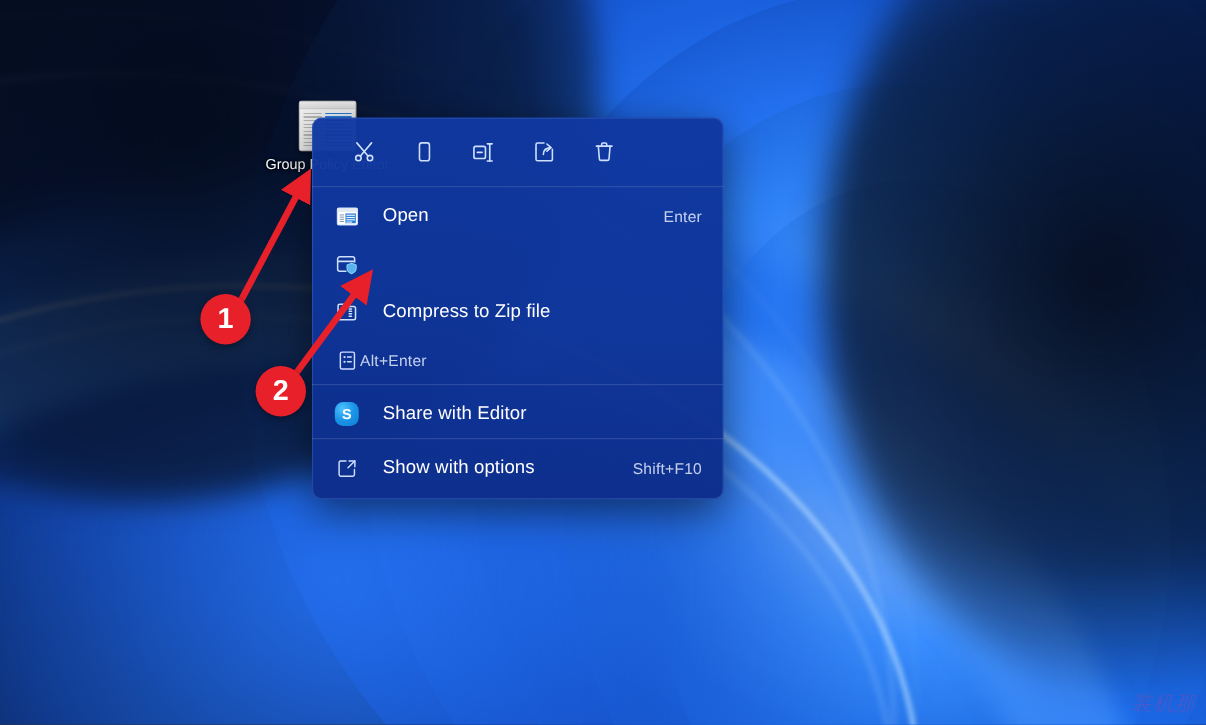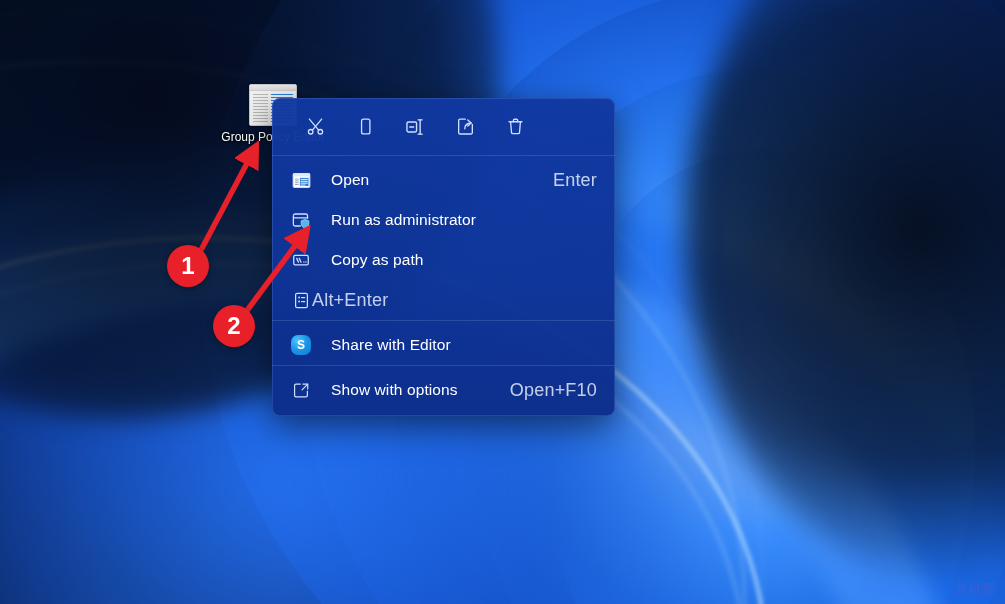--- a/index.html
+++ b/index.html
@@ -186,21 +186,21 @@
     color: #ffffff;
     font-size: 12px;
     line-height: 15px;
     text-shadow: 0 1px 3px rgba(0,0,0,0.85), 0 0 2px rgba(0,0,0,0.8);
     word-wrap: break-word;
   }
 
   
   #context-menu {
     position: absolute;
-    left: 272px;
+    left: 260px;
     top: 98px;
     width: 343px;
     border-radius: 8px;
     background: linear-gradient(180deg, rgba(16,56,160,0.97) 0%, rgba(14,52,152,0.97) 55%, rgba(13,45,138,0.97) 100%);
     box-shadow: 0 10px 34px rgba(0,0,0,0.52), 0 0 0 1px rgba(120,160,230,0.22) inset;
     z-index: 20;
     overflow: hidden;
     color: #ffffff;
   }
 
@@ -249,21 +249,21 @@
   .mi-label {
     flex: 1 1 auto;
     margin-left: 19px;
     font-size: 15.5px;
     color: #ffffff;
     letter-spacing: 0.1px;
     white-space: nowrap;
   }
   .mi-accel {
     flex: 0 0 auto;
-    font-size: 18px;
+    font-size: 13px;
     color: rgba(235,242,255,0.82);
     letter-spacing: 0.2px;
     padding-right: 2px;
   }
 
   
   .skype-badge {
     width: 20px; height: 20px;
     border-radius: 7px;
     background: radial-gradient(circle at 32% 28%, #4fc3ff 0%, #1a95e8 48%, #0f7fd4 100%);
@@ -299,26 +299,27 @@
     inset: 0;
     z-index: 35;
     pointer-events: none;
   }
 
   
   #watermark {
     position: absolute;
     right: 8px;
     bottom: 6px;
-    font-size: 13px;
+    font-size: 17px;
     color: rgba(170,70,160,0.30);
     letter-spacing: 1px;
     z-index: 50;
     font-family: "DejaVu Sans", sans-serif;
     user-select: none;
+    font-style: italic;
   }
 </style>
 </head>
 <body>
 
 <div id="desktop">
 
   <div class="wall-base">
     <div class="petal p-outer"></div>
     <div class="petal p1"></div>
@@ -434,37 +435,34 @@
 
       <div class="menu-item">
         <span class="mi-icon">
           <svg width="20" height="20" viewBox="0 0 22 22" fill="none" stroke="#cfe0ff" stroke-width="1.4" stroke-linejoin="round">
             <path d="M2.6 6.4a2 2 0 0 1 2-2h11.6a2 2 0 0 1 2 2v3.2"></path>
             <path d="M2.6 6.4v9.2a2 2 0 0 0 2 2h6.1"></path>
             <path d="M2.6 8.6h15.6"></path>
             <path d="M15.4 10.4l4.2 1.5v3.1c0 2.2-1.7 3.9-4.2 5-2.5-1.1-4.2-2.8-4.2-5v-3.1z" fill="#5bb3ee" stroke="#7fd0ff" stroke-width="1"></path>
           </svg>
         </span>
-        <span class="mi-label">Run as administrator</span>
         <span class="mi-accel"></span>
       </div>
-
 
       <div class="menu-item">
         <span class="mi-icon">
           <svg width="20" height="20" viewBox="0 0 22 22" fill="none" stroke="#cfe0ff" stroke-width="1.4" stroke-linejoin="round">
-            <rect x="3" y="6" width="16" height="10.4" rx="1.6"></rect>
-            <path d="M6.3 9.2l1.9 4.2M9.1 9.2l1.9 4.2" stroke-linecap="round"></path>
-            <circle cx="14.2" cy="13.2" r="0.8" fill="#cfe0ff" stroke="none"></circle>
-            <circle cx="16.4" cy="13.2" r="0.8" fill="#cfe0ff" stroke="none"></circle>
-          </svg>
-        </span>
-        <span class="mi-label">Copy as path</span>
+            <path d="M3 5.4a1.6 1.6 0 0 1 1.6-1.6h3.7l1.7 2.1h7.4A1.6 1.6 0 0 1 19 7.5v9.1a1.6 1.6 0 0 1-1.6 1.6H4.6A1.6 1.6 0 0 1 3 16.6z"></path>
+            <path d="M13.2 8.2h2.1M13.2 10.4h2.1M13.2 12.6h2.1M13.2 14.8h2.1" stroke-linecap="round"></path>
+          </svg>
+        </span>
+        <span class="mi-label">Compress to Zip file</span>
         <span class="mi-accel"></span>
       </div>
+
 
       <div class="menu-item">
         <span class="mi-icon">
           <svg width="19" height="19" viewBox="0 0 22 22" fill="none" stroke="#cfe0ff" stroke-width="1.4" stroke-linejoin="round">
             <rect x="4.2" y="2.8" width="13.6" height="16.4" rx="1.6"></rect>
             <circle cx="8.2" cy="7.6" r="1.1" fill="#cfe0ff" stroke="none"></circle>
             <circle cx="8.2" cy="12.2" r="1.1" fill="#cfe0ff" stroke="none"></circle>
             <path d="M11.1 7.6h3.6M11.1 12.2h3.6" stroke-linecap="round"></path>
           </svg>
         </span>
@@ -490,21 +488,21 @@
     <div class="menu-list last">
       <div class="menu-item">
         <span class="mi-icon">
           <svg width="19" height="19" viewBox="0 0 22 22" fill="none" stroke="#cfe0ff" stroke-width="1.4" stroke-linecap="round" stroke-linejoin="round">
             <path d="M9.6 3.6H4.6A1.6 1.6 0 0 0 3 5.2v11.6a1.6 1.6 0 0 0 1.6 1.6h11.6a1.6 1.6 0 0 0 1.6-1.6v-5"></path>
             <path d="M12.6 3.6h5.6v5.6"></path>
             <path d="M18.2 3.6l-6.6 6.6"></path>
           </svg>
         </span>
         <span class="mi-label">Show with options</span>
-        <span class="mi-accel">Open+F10</span>
+        <span class="mi-accel">Shift+F10</span>
       </div>
     </div>
 
   </div>
 
   <svg id="arrow-layer" width="1005" height="604" viewBox="0 0 1005 604">
     <defs>
       <marker id="arrowhead" markerWidth="5" markerHeight="5" refX="2.6" refY="2.5" orient="auto">
         <path d="M0,0 L5,2.5 L0,5 z" fill="#e8202a"></path>
       </marker>

